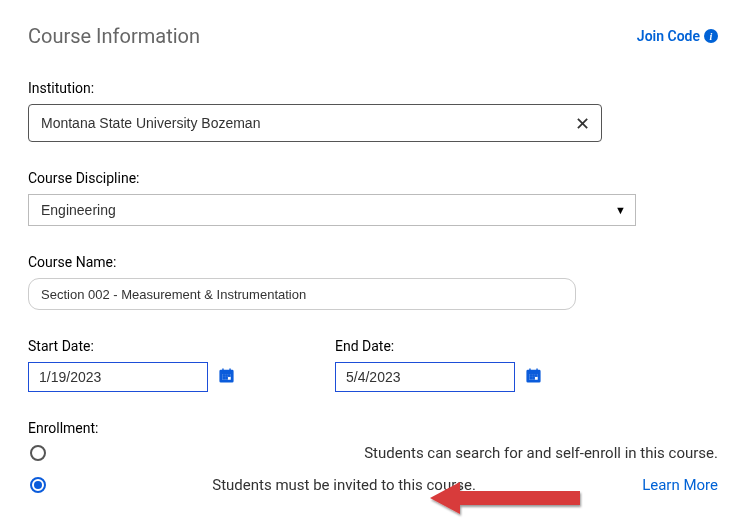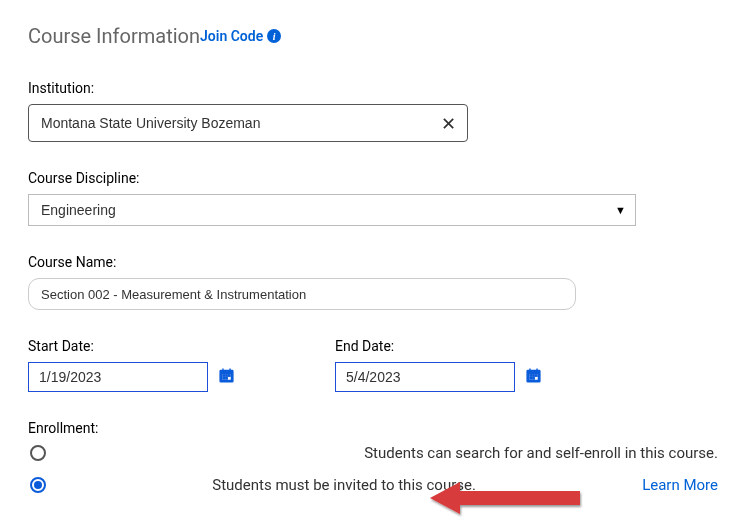--- a/index.html
+++ b/index.html
@@ -6,21 +6,21 @@
     body {
       font-family: -apple-system, BlinkMacSystemFont, "Segoe UI", Roboto, Helvetica, Arial, sans-serif;
       background: #fff;
       width: 746px;
       height: 532px;
       padding: 24px 28px;
       color: #333;
     }
     .header-row {
       display: flex;
-      justify-content: flex-start;
+      justify-content: space-between;
       align-items: center;
       margin-bottom: 32px;
     }
     .page-title {
       font-size: 20px;
       font-weight: 400;
       color: #666;
     }
     .join-code-link {
       color: #0062d6;
@@ -49,21 +49,21 @@
     .form-group { margin-bottom: 28px; }
     .form-label {
       display: block;
       font-size: 14px;
       color: #000000;
       margin-bottom: 8px;
       font-weight: 400;
     }
     .input-wrapper {
       position: relative;
-      width: 440px;
+      width: 574px;
     }
     .text-input {
       width: 100%;
       height: 38px;
       padding: 8px 12px;
       font-size: 14px;
       border: 1px solid #999;
       border-radius: 4px;
       color: #333;
       outline: none;

